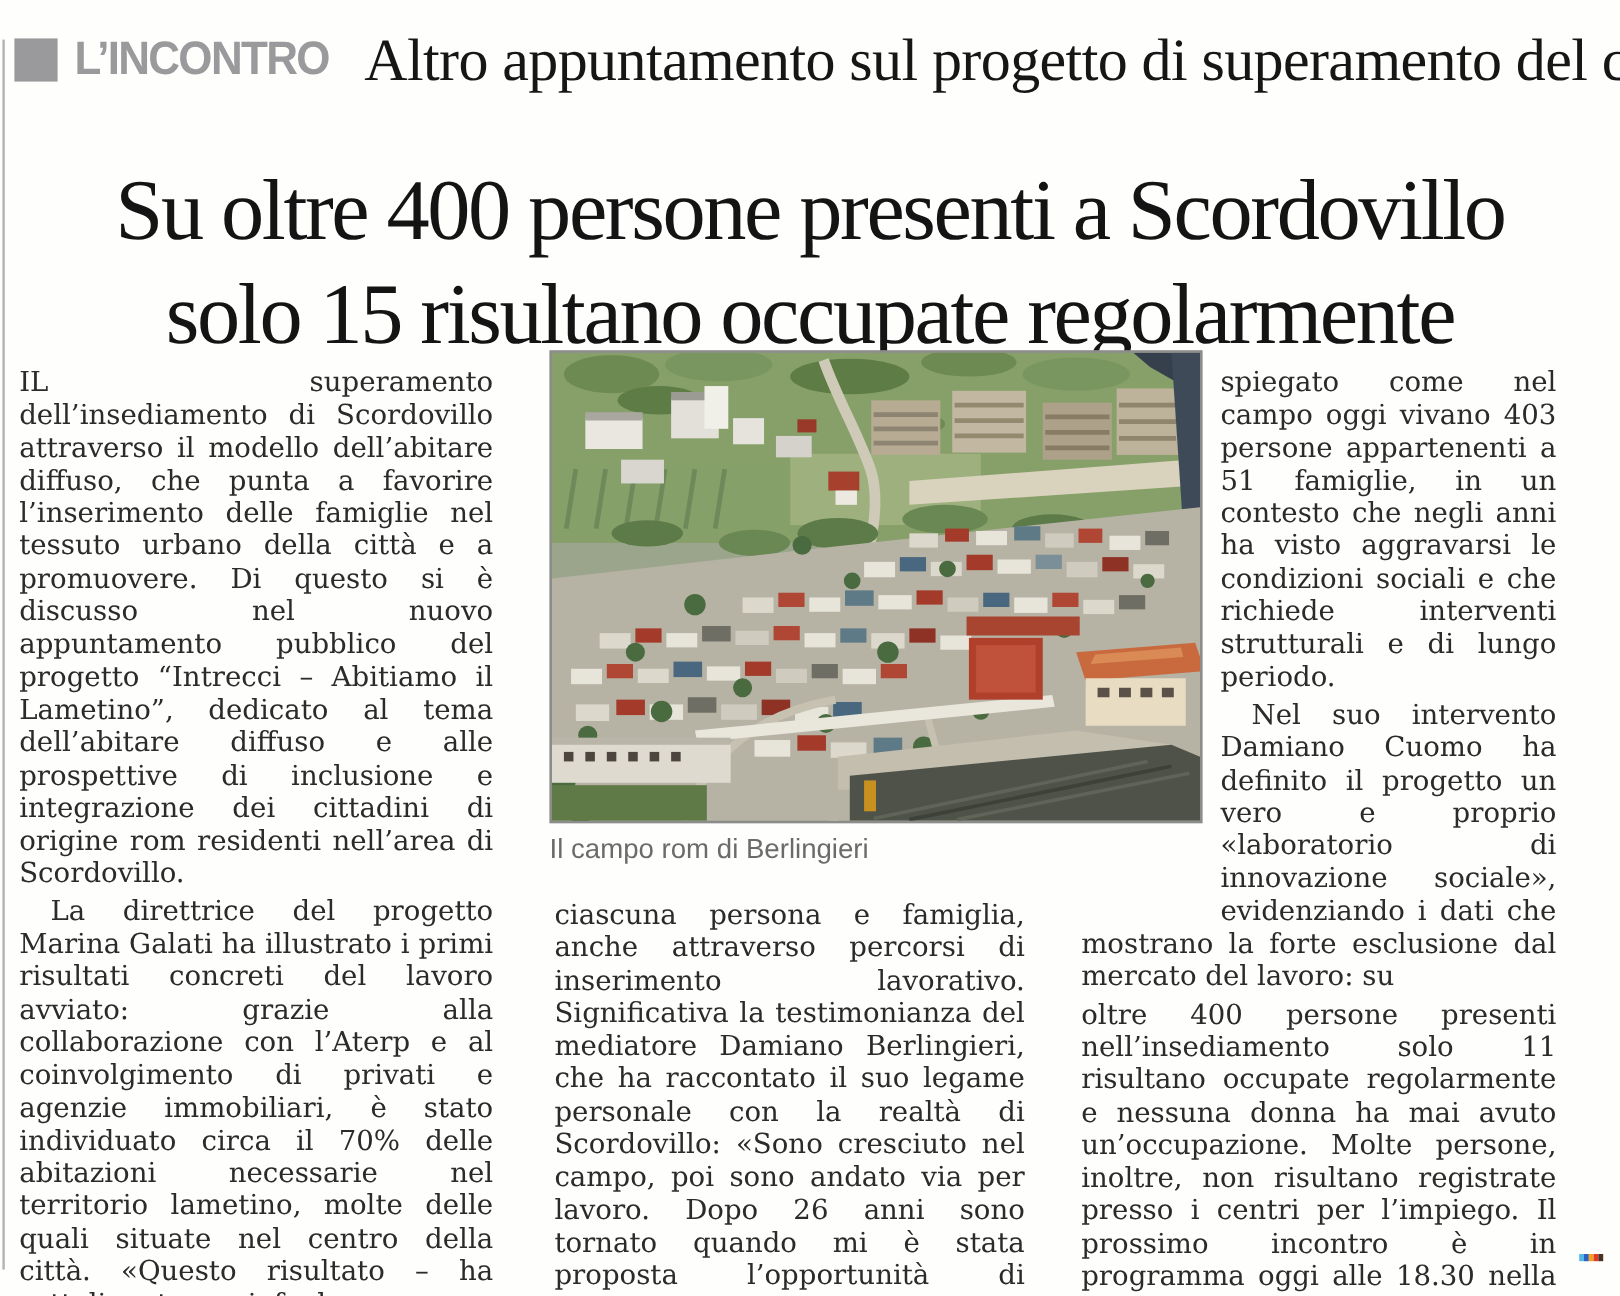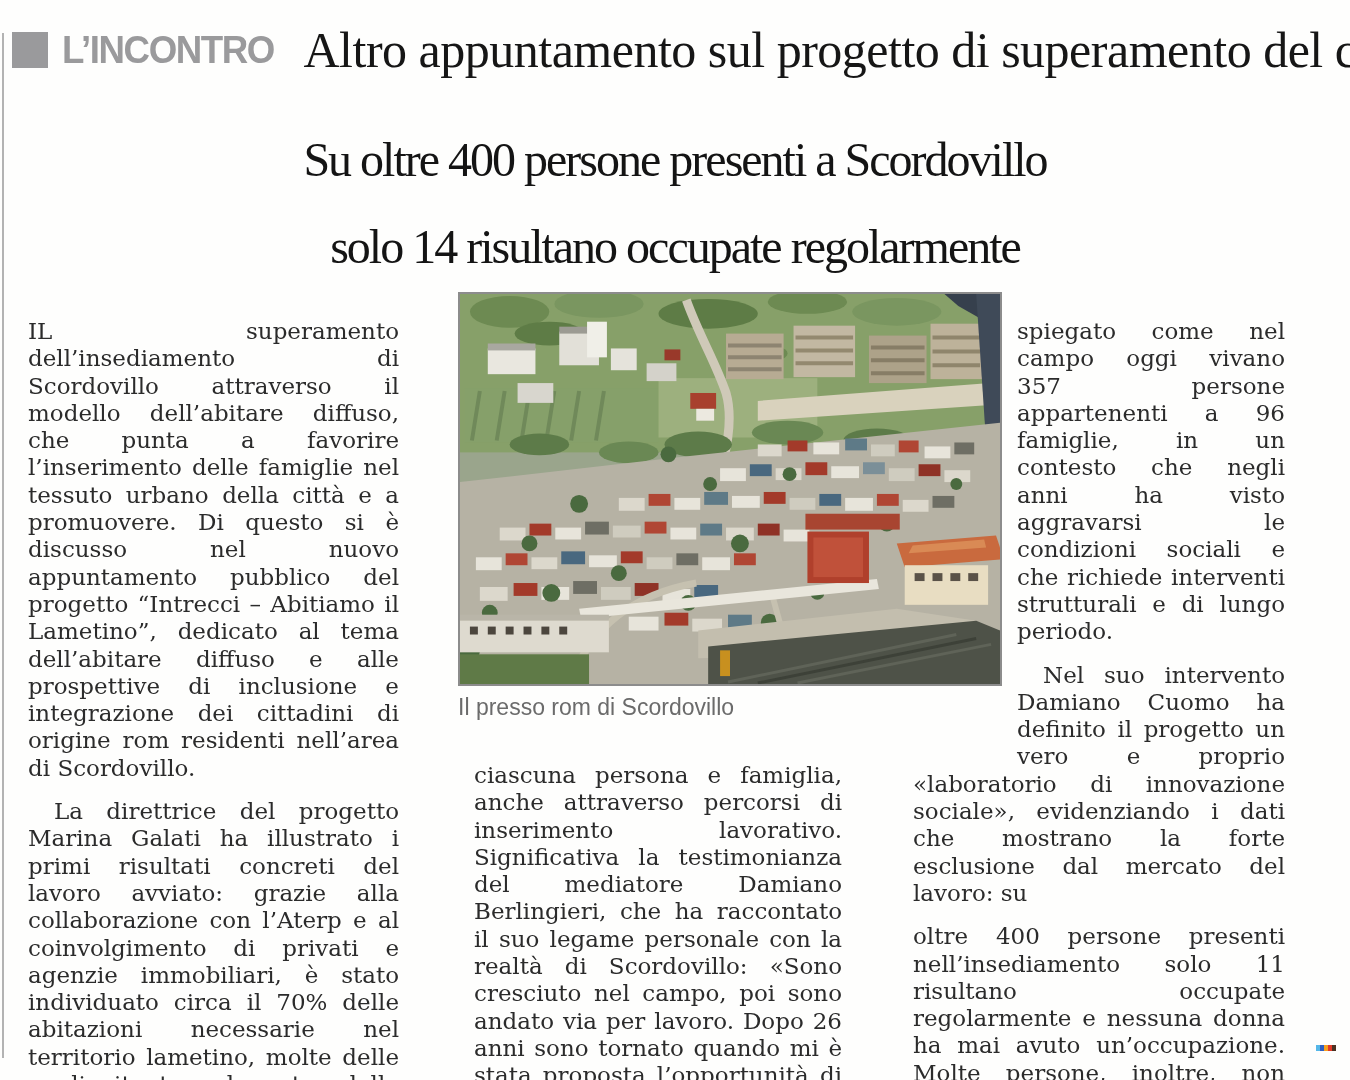--- a/index.html
+++ b/index.html
@@ -11,26 +11,26 @@
   .kicker{position:absolute;left:12px;top:28px;height:44px;display:flex;align-items:center;}
   .kicker-square{width:36px;height:36px;background:#9a9a9c;flex:none;}
   .kicker-label{margin-left:14px;font-family:"Liberation Sans",sans-serif;font-weight:bold;
     font-size:39px;line-height:36px;letter-spacing:-1.5px;color:#9a9a9c;
     transform:scaleX(.94);transform-origin:left center;white-space:nowrap;}
   .kicker-text{margin-left:16px;font-family:"Liberation Serif",serif;font-size:50px;
     color:#161616;letter-spacing:-0.5px;white-space:nowrap;}
 
   .headline{position:absolute;left:8px;top:84px;width:1334px;text-align:center;
     font-family:"Liberation Serif",serif;font-weight:normal;color:#141414;
-    font-size:48px;line-height:87px;letter-spacing:-2px;}
+    font-size:72px;line-height:87px;letter-spacing:-2px;}
   .headline .hl-line{display:block;}
 
   .col{position:absolute;font-size:23px;line-height:27.3px;color:#2b2b2b;
     text-align:justify;hyphens:auto;-webkit-hyphens:auto;}
-  .col p{margin:16px;padding:0;}
+  .col p{margin:4px;padding:0;}
   .col p.indent{text-indent:26px;}
   .col1{left:12px;top:302px;width:403px;}
   .col2{left:458px;top:746px;width:400px;}
   .col3{left:897px;top:302px;width:404px;}
   .photo-overlap-spacer{float:left;width:120px;height:464px;}
 
   .figure{position:absolute;left:458px;top:292px;width:544px;margin:0;}
   .photo-frame{width:544px;height:394px;border:2px solid #8c8c8c;box-sizing:border-box;background:#9aa58c;}
   .photo-frame svg{display:block;width:100%;height:100%;}
   .caption{margin-top:8px;font-family:"Liberation Sans",sans-serif;font-size:23px;color:#6b6b6b;}
@@ -46,21 +46,21 @@
   <div class="left-rule"></div>
 
   <header class="kicker">
     <span class="kicker-square"></span>
     <span class="kicker-label">L’INCONTRO</span>
     <span class="kicker-text">Altro appuntamento sul progetto di superamento del campo</span>
   </header>
 
   <h1 class="headline">
     <span class="hl-line">Su oltre 400 persone presenti a Scordovillo</span>
-    <span class="hl-line">solo 14 risultano occupate regolarmente</span>
+    <span class="hl-line">solo 15 risultano occupate regolarmente</span>
   </h1>
 
   <div class="col col1">
     <p>IL superamento dell’insediamento di Scordovillo attraverso il modello dell’abitare diffuso, che punta a favorire l’inserimento delle famiglie nel tessuto urbano della città e a promuovere. Di questo si è discusso nel nuovo appuntamento pubblico del progetto “Intrecci – Abitiamo il Lametino”, dedicato al tema dell’abitare diffuso e alle prospettive di inclusione e integrazione dei cittadini di origine rom residenti nell’area di Scordovillo.</p>
     <p class="indent">La direttrice del progetto Marina Galati ha illustrato i primi risultati concreti del lavoro avviato: grazie alla collaborazione con l’Aterp e al coinvolgimento di privati e agenzie immobiliari, è stato individuato circa il 70% delle abitazioni necessarie nel territorio lametino, molte delle quali situate nel centro della città. «Questo risultato – ha sottolineato – ci fa ben sperare per la riuscita del progetto». Galati ha inoltre ricordato che l’intervento non riguarda soltanto l’accesso alla casa, ma prevede un accompagnamento personalizzato per</p>
   </div>
 
   <figure class="figure">
     <div class="photo-frame">
       <svg viewBox="0 0 544 394" preserveAspectRatio="none">
@@ -252,30 +252,30 @@
           <rect x="10" y="336" width="8" height="8" fill="#4c463e"></rect>
             <rect x="28" y="336" width="8" height="8" fill="#4c463e"></rect>
           <rect x="46" y="336" width="8" height="8" fill="#4c463e"></rect>
             <rect x="64" y="336" width="8" height="8" fill="#4c463e"></rect>
           <rect x="82" y="336" width="8" height="8" fill="#4c463e"></rect>
             <rect x="100" y="336" width="8" height="8" fill="#4c463e"></rect>
           <rect x="0" y="364" width="130" height="30" fill="#5f7a47"></rect>
         </g>
       </svg>
     </div>
-    <figcaption class="caption">Il presso rom di Scordovillo</figcaption>
+    <figcaption class="caption">Il campo rom di Berlingieri</figcaption>
   </figure>
 
   <div class="col col2">
     <p>ciascuna persona e famiglia, anche attraverso percorsi di inserimento lavorativo. Significativa la testimonianza del mediatore Damiano Berlingieri, che ha raccontato il suo legame personale con la realtà di Scordovillo: «Sono cresciuto nel campo, poi sono andato via per lavoro. Dopo 26 anni sono tornato quando mi è stata proposta l’opportunità di collaborare al progetto». Berlingieri ha</p>
   </div>
 
   <div class="col col3">
     <div class="photo-overlap-spacer"></div>
-    <p>spiegato come nel campo oggi vivano 357 persone appartenenti a 96 famiglie, in un contesto che negli anni ha visto aggravarsi le condizioni sociali e che richiede interventi strutturali e di lungo periodo.</p>
+    <p>spiegato come nel campo oggi vivano 403 persone appartenenti a 51 famiglie, in un contesto che negli anni ha visto aggravarsi le condizioni sociali e che richiede interventi strutturali e di lungo periodo.</p>
     <p class="indent">Nel suo intervento Damiano Cuomo ha definito il progetto un vero e proprio «laboratorio di innovazione sociale», evidenziando i dati che mostrano la forte esclusione dal mercato del lavoro: su</p>
     <p>oltre 400 persone presenti nell’insediamento solo 11 risultano occupate regolarmente e nessuna donna ha mai avuto un’occupazione. Molte persone, inoltre, non risultano registrate presso i centri per l’impiego. Il prossimo incontro è in programma oggi alle 18.30 nella chiesa di San Giovanni Calabria.</p>
 
   </div>
 
   <div class="reg-mark">
       <span style="background: rgb(85, 183, 232);"></span>
       <span style="background: rgb(47, 95, 193);"></span>
       <span style="background: rgb(246, 160, 31);"></span>
       <span style="background: rgb(226, 58, 40);"></span>

